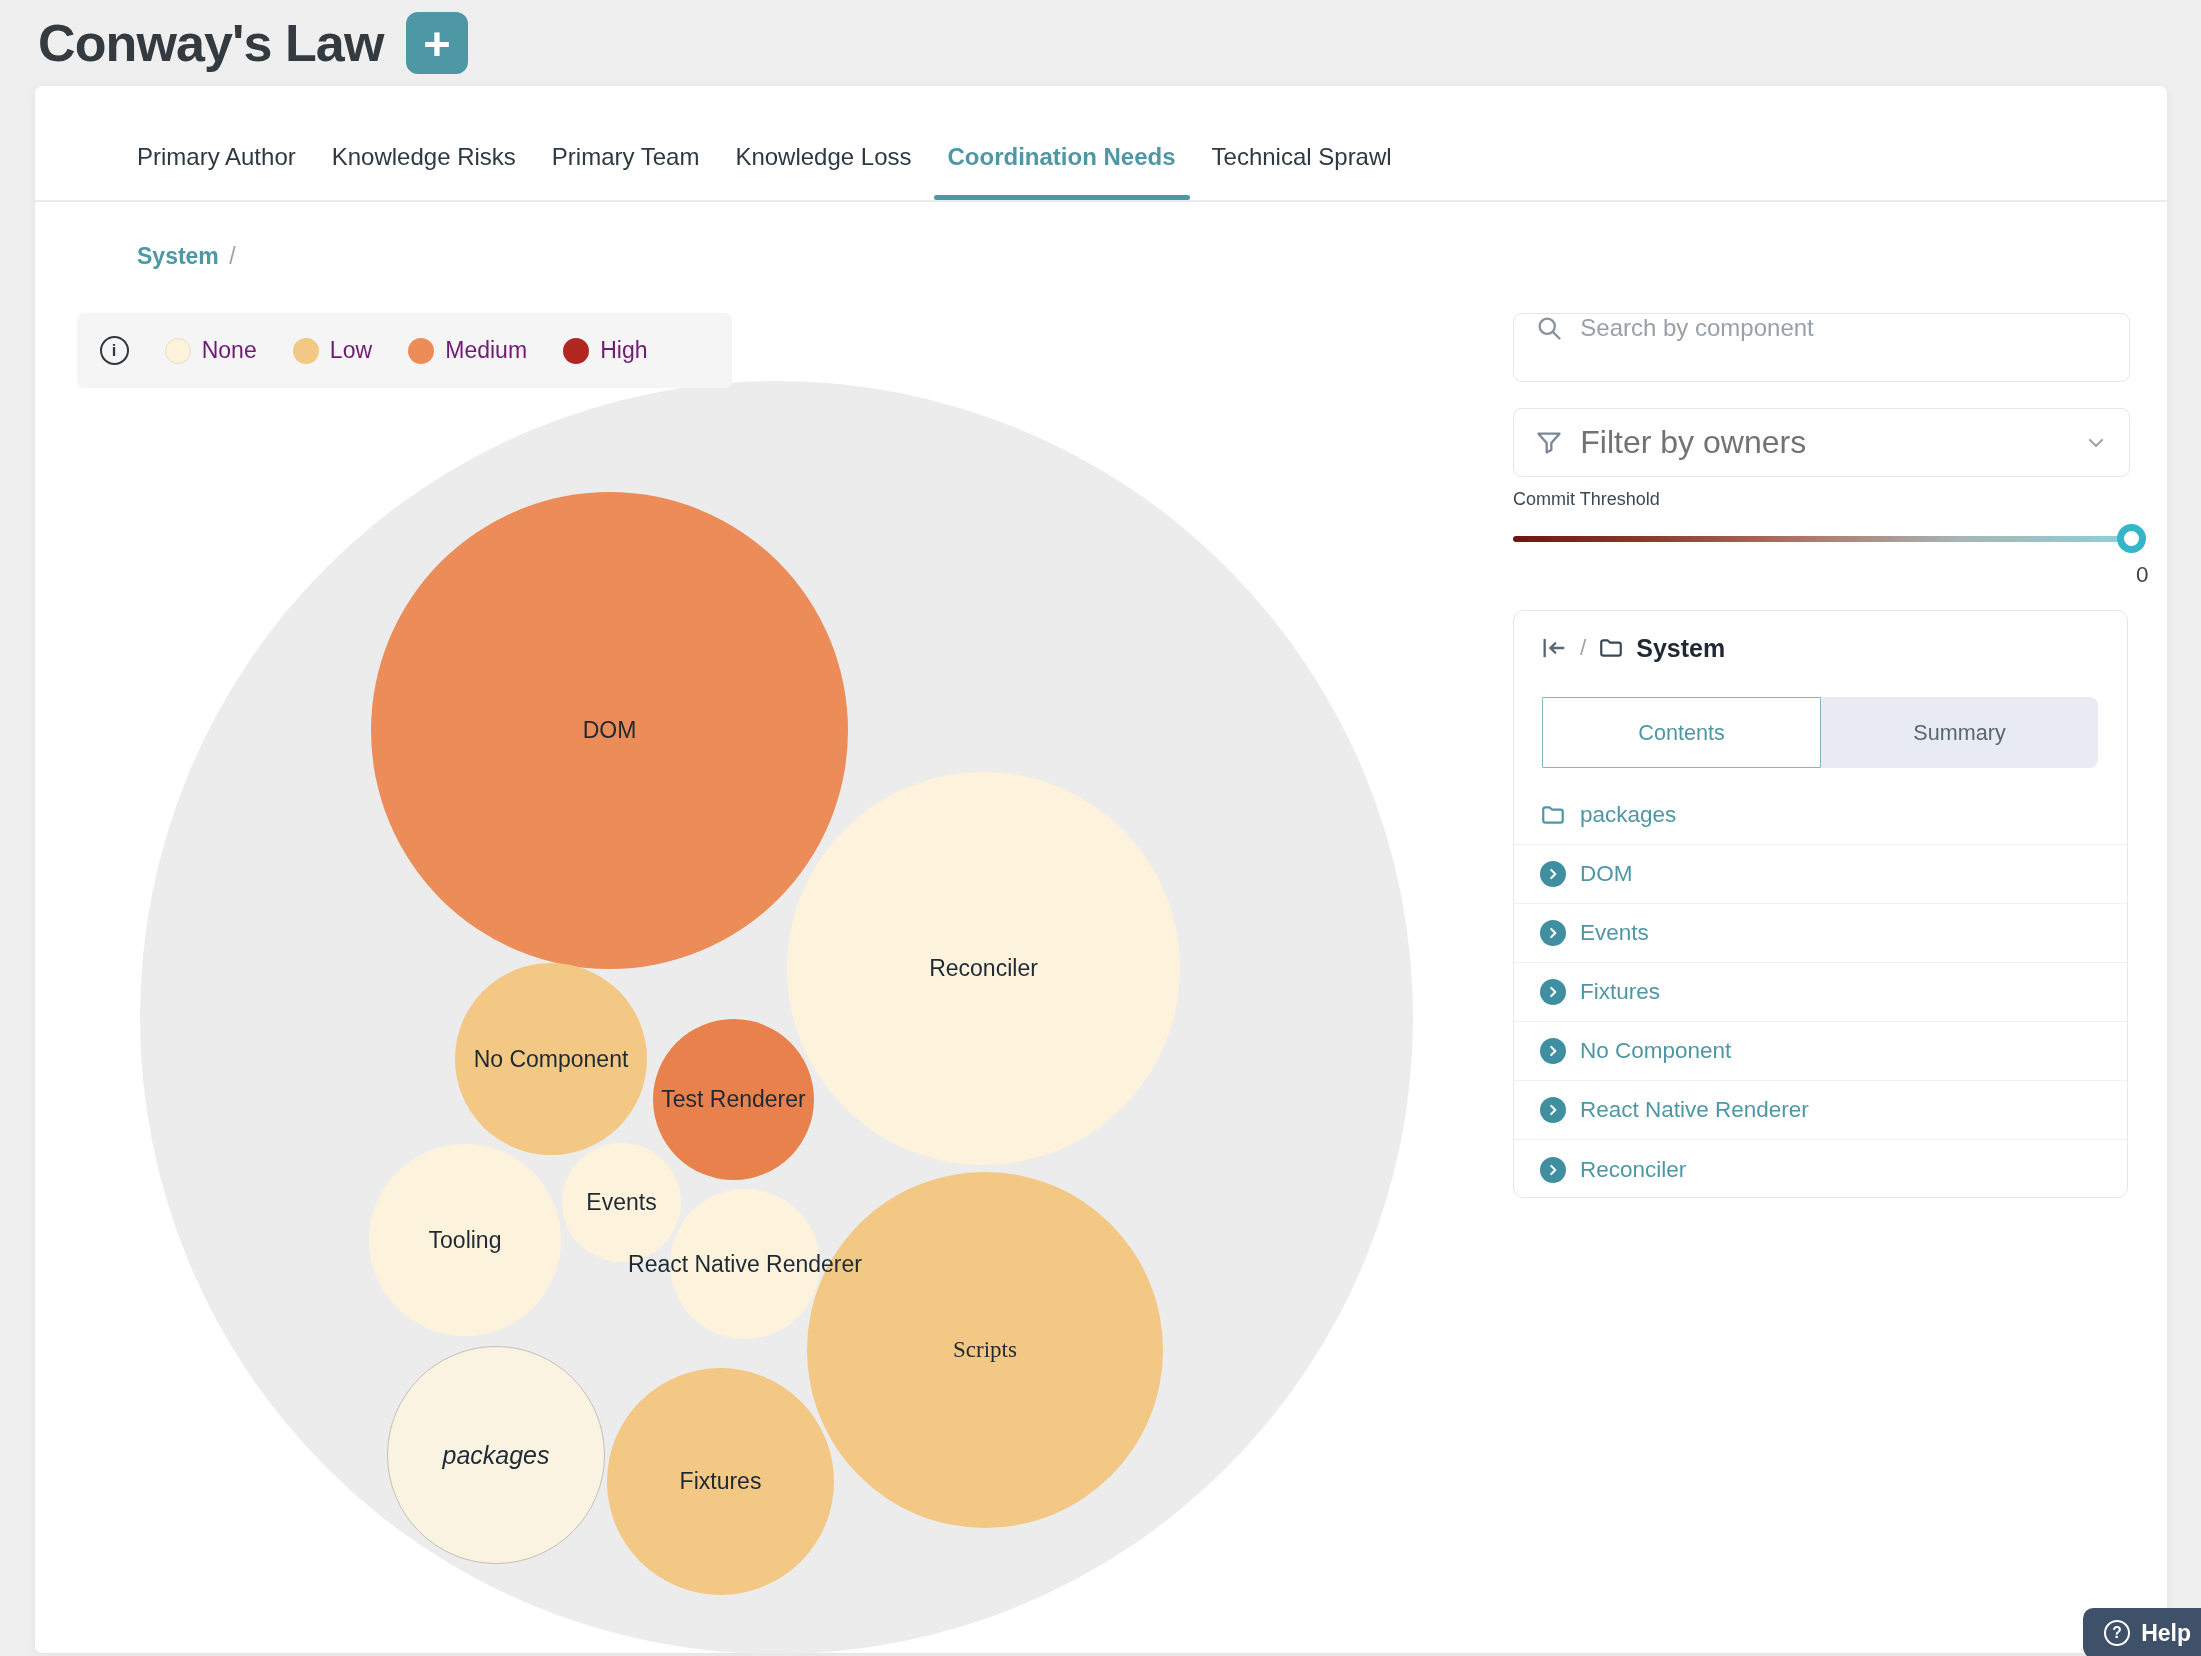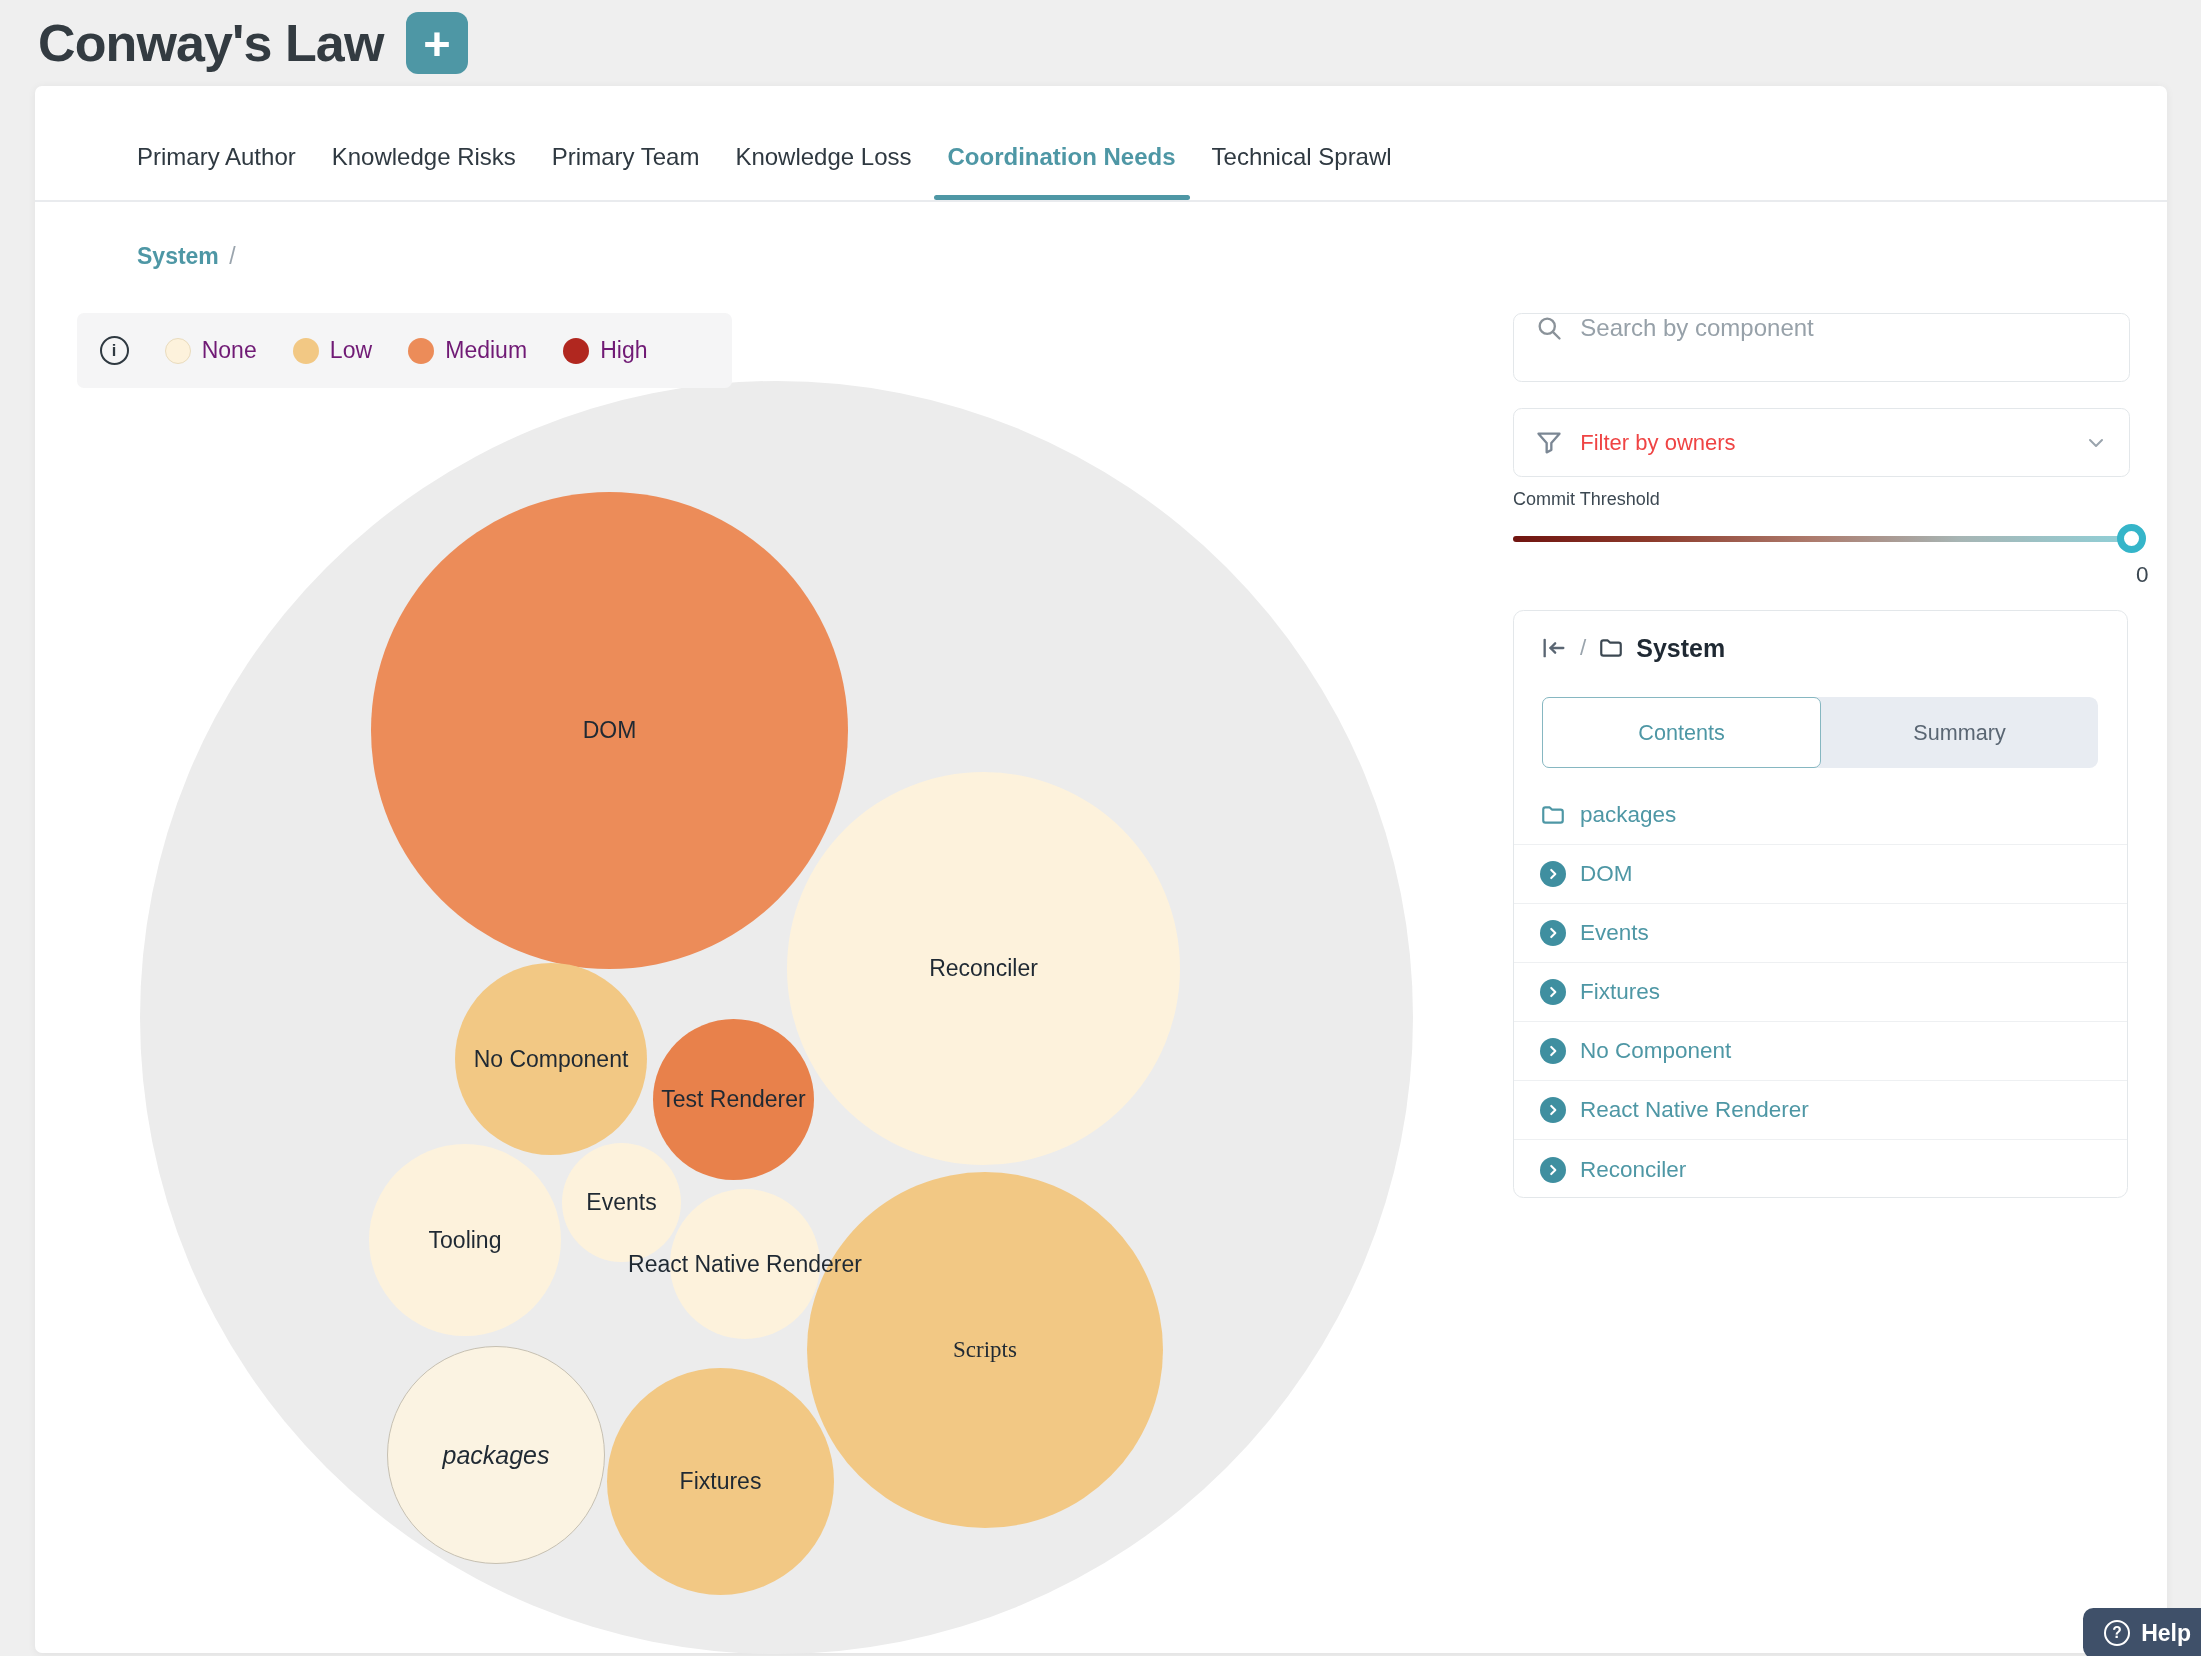--- a/index.html
+++ b/index.html
@@ -35,35 +35,35 @@
   .chart { position:absolute; left:0; top:0; width:2132px; height:1567px; z-index:1; }
   .bubble { position:absolute; border-radius:50%; display:flex; align-items:center; justify-content:center; cursor:pointer; }
   .bubble-label { font-size:23px; color:#1f2933; white-space:nowrap; }
   .bubble-label.italic { font-style:italic; font-size:25px; }
 
   .searchbox { position:absolute; left:1478px; top:227px; width:617px; height:69px; border:1.7px solid #e3e7ea; border-radius:8.6px; background:#fff; display:flex; align-items:flex-start; padding:0 21px; gap:17.3px; z-index:2; }
   .searchbox input { border:none; outline:none; flex:1; font-size:24px; font-family:inherit; color:#333; background:transparent; }
   .searchbox input::placeholder { color:#97a1a9; }
 
   .filterbox { position:absolute; left:1478px; top:322px; width:617px; height:69px; border:1.7px solid #e3e7ea; border-radius:8.6px; background:#fff; display:flex; align-items:center; padding:0 21px; gap:17.3px; cursor:pointer; z-index:2; }
-  .filterbox .filter-text { flex:1; font-size:22px; color:#ef4444; }
+  .filterbox .filter-text { flex:1; font-size:32px; color:#737373; }
 
   .threshold-label { position:absolute; left:1478px; top:403px; font-size:18px; color:#3c4852; z-index:2; }
   .slider { position:absolute; left:1478px; top:437px; width:619px; height:31px; z-index:2; cursor:pointer; }
   .slider-track { position:absolute; left:0; top:13px; width:100%; height:6px; border-radius:3.5px;
     background:linear-gradient(90deg,#701410 0%, #8c3a2b 22%, #ad7a6c 48%, #a7b5b4 72%, #8fd0d8 100%); }
   .slider-handle { position:absolute; left:604px; top:0.9px; width:29px; height:29px; border-radius:50%; background:#fff; border:7px solid #35b5c9; cursor:grab; }
   .slider-value { position:absolute; left:2101px; top:476px; font-size:22.5px; color:#3c4852; z-index:2; }
 
   .panel { position:absolute; left:1478px; top:524px; width:615px; height:588px; background:#fff; border:1.7px solid #e3e7ea; border-radius:10.4px; z-index:2; }
   .panel-header { position:absolute; left:26px; top:22.5px; display:flex; align-items:center; gap:12px; }
   .panel-header .slash { font-size:22.5px; color:#9aa4ad; }
   .panel-title { font-size:25px; font-weight:700; color:#1f2933; }
   .toggle { position:absolute; left:28px; top:86px; width:556px; height:71px; background:#e8ecf2; border-radius:8.6px; display:flex; }
-  .toggle-tab { flex:1; display:flex; align-items:center; justify-content:center; font-size:21.6px; color:#5a6673; cursor:pointer; border-radius:7px; }
+  .toggle-tab { flex:1; display:flex; align-items:center; justify-content:center; font-size:21.6px; color:#5a6673; cursor:pointer; border-radius:1px; }
   .toggle-tab.active { background:#fff; border:1.7px solid #86b7c1; color:#4e97a5; }
   .rows { position:absolute; left:0; right:0; top:175px; }
   .row { height:59px; display:flex; align-items:center; padding-left:26px; gap:14px; border-bottom:1.7px solid #eef0f2; cursor:pointer; }
   .row:last-child { border-bottom:none; }
   .row-label { font-size:22.5px; color:#4e97a5; }
   .comp-icon { width:26px; height:26px; border-radius:50%; background:#3f8fa0; display:flex; align-items:center; justify-content:center; flex:0 0 auto; }
 
   .help-btn { position:absolute; left:2083px; top:1608px; height:50px; background:#3f5069; border:none; border-radius:10.4px; color:#fff; display:flex; align-items:center; gap:11.2px; padding:0 21px; font-size:23px; font-weight:600; font-family:inherit; cursor:pointer; z-index:5; }
   .q-icon { width:26px; height:26px; border:2.2px solid #fff; border-radius:50%; display:flex; align-items:center; justify-content:center; font-size:15.6px; font-weight:700; flex:0 0 auto; }
 

